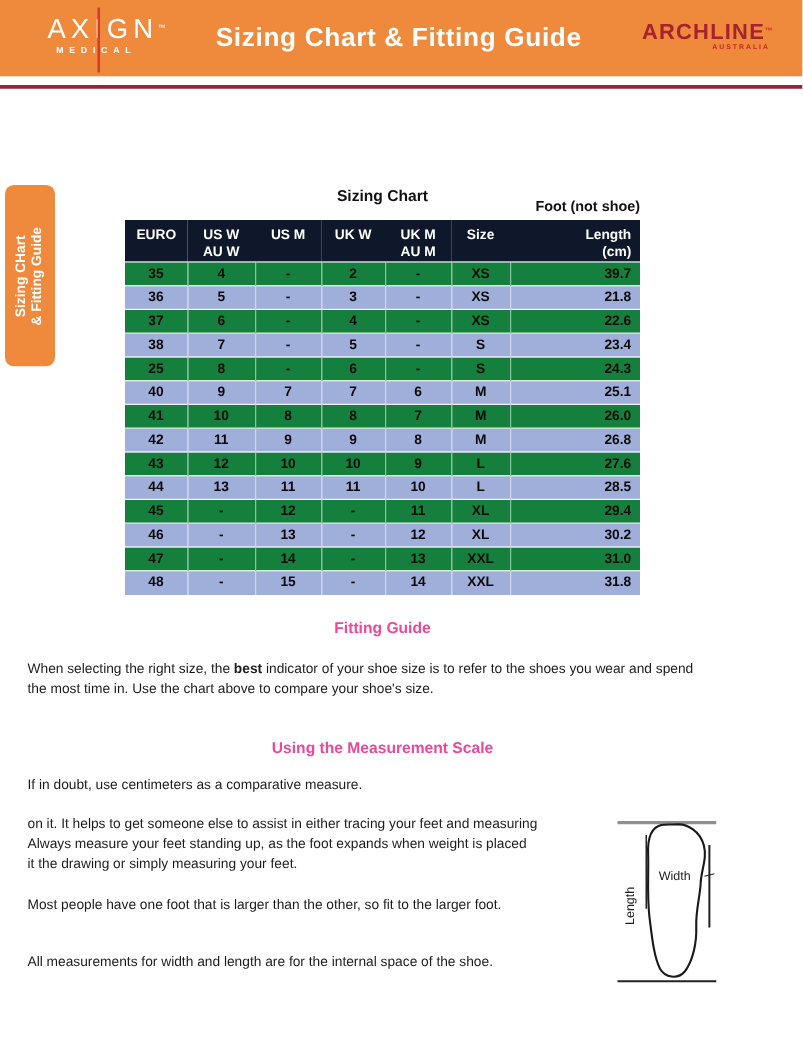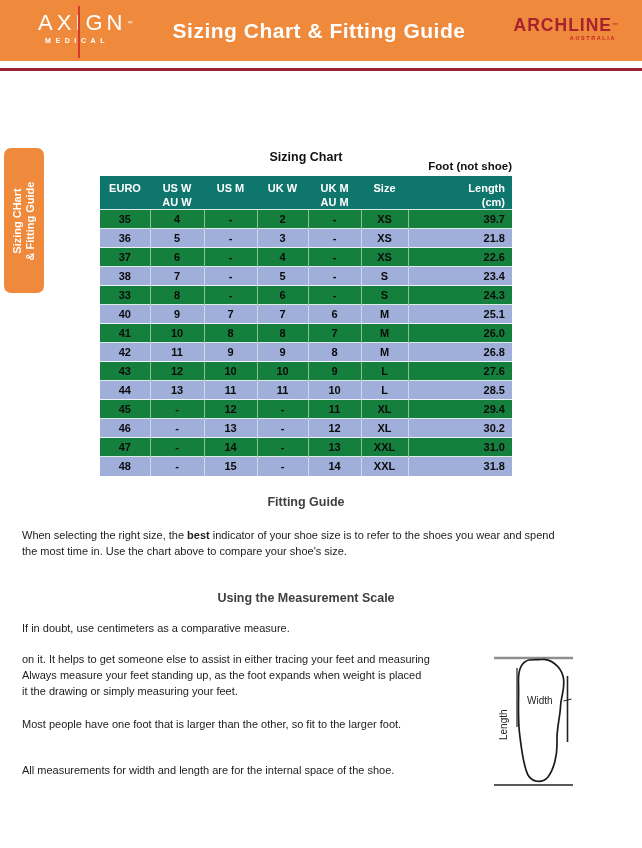--- a/index.html
+++ b/index.html
@@ -27,35 +27,35 @@
   .tab-rot { position:absolute; top:50%; left:50%; transform:translate(-50%,-50%) rotate(-90deg);
              white-space:nowrap; text-align:center; color:#ffffff; font-weight:700;
              font-size:11px; line-height:13px; }
 
   
   .chart-heading { position:absolute; left:100px; width:412px; top:150px; text-align:center;
                    font-size:12.5px; font-weight:700; color:#111111; }
   .foot-label { position:absolute; right:130px; top:160px; font-size:11.5px; font-weight:700; color:#111111; }
   table.size-table { position:absolute; left:100px; top:176px; width:412px;
                      border-collapse:collapse; table-layout:fixed; }
-  table.size-table th { background:#0f766e; color:#ffffff; font-size:11px; font-weight:700;
+  table.size-table th { background:#0f172a; color:#ffffff; font-size:11px; font-weight:700;
                         text-align:center; vertical-align:top; padding-top:5px; height:21px; line-height:14px; }
   table.size-table th:last-child { text-align:right; padding-right:7px; }
   table.size-table td { font-size:11px; font-weight:700; color:#0b0b0b; text-align:center;
                         height:19px; line-height:18px;
                         border-top:1px solid rgba(255,255,255,0.85);
                         border-left:1px solid rgba(255,255,255,0.5); }
   table.size-table td:first-child { border-left:none; }
   table.size-table td:last-child { text-align:right; padding-right:7px; }
   tr.dark td { background:#15803d; }
   tr.light td { background:#A0AEDA; }
 
   
   .center-head { position:absolute; left:100px; width:412px; text-align:center;
-                 font-size:12.5px; font-weight:700; color:#404040; }
+                 font-size:12.5px; font-weight:700; color:#ec4899; }
   .para { position:absolute; left:22px; font-size:11px; color:#1c1c1c; line-height:16px; }
   .para .b { font-weight:700; }
 
   
   .foot-diagram { position:absolute; left:480px; top:645px; }
 </style>
 </head>
 <body>
 
 <div class="page">
@@ -157,21 +157,21 @@
         <tr class="light">
           <td>38</td>
           <td>7</td>
           <td>-</td>
           <td>5</td>
           <td>-</td>
           <td>S</td>
           <td>23.4</td>
         </tr>
         <tr class="dark">
-          <td>33</td>
+          <td>25</td>
           <td>8</td>
           <td>-</td>
           <td>6</td>
           <td>-</td>
           <td>S</td>
           <td>24.3</td>
         </tr>
         <tr class="light">
           <td>40</td>
           <td>9</td>

